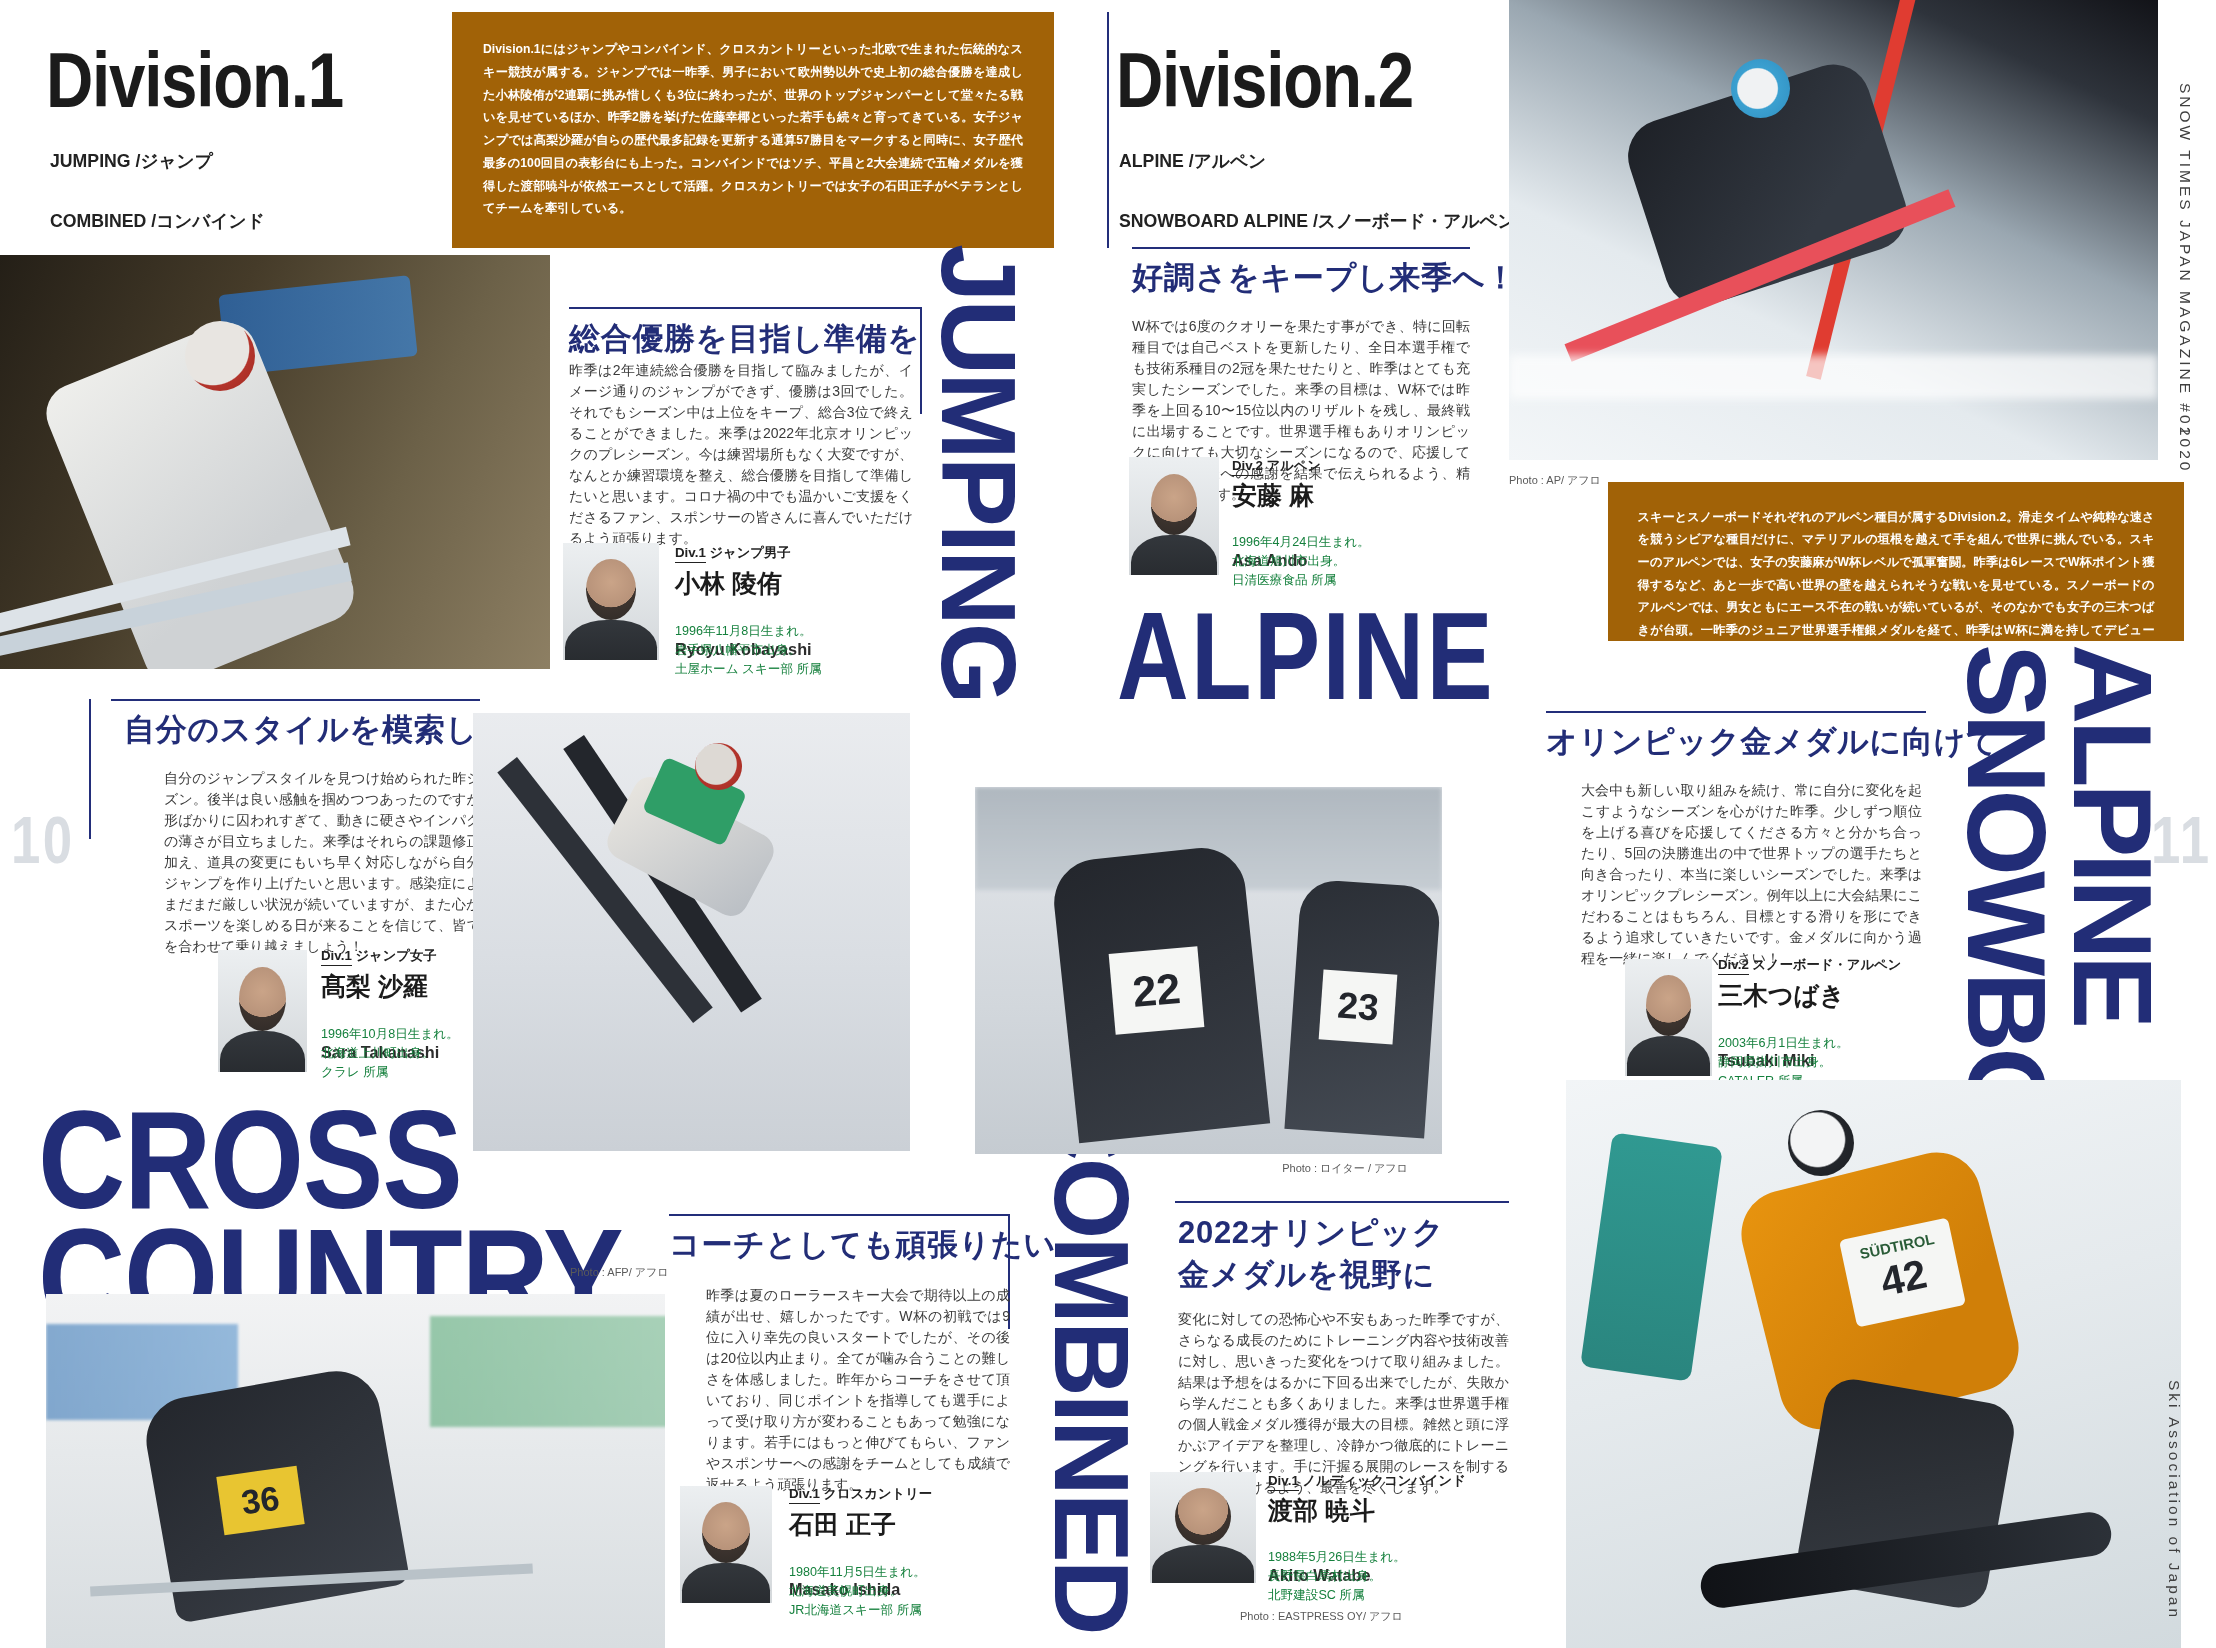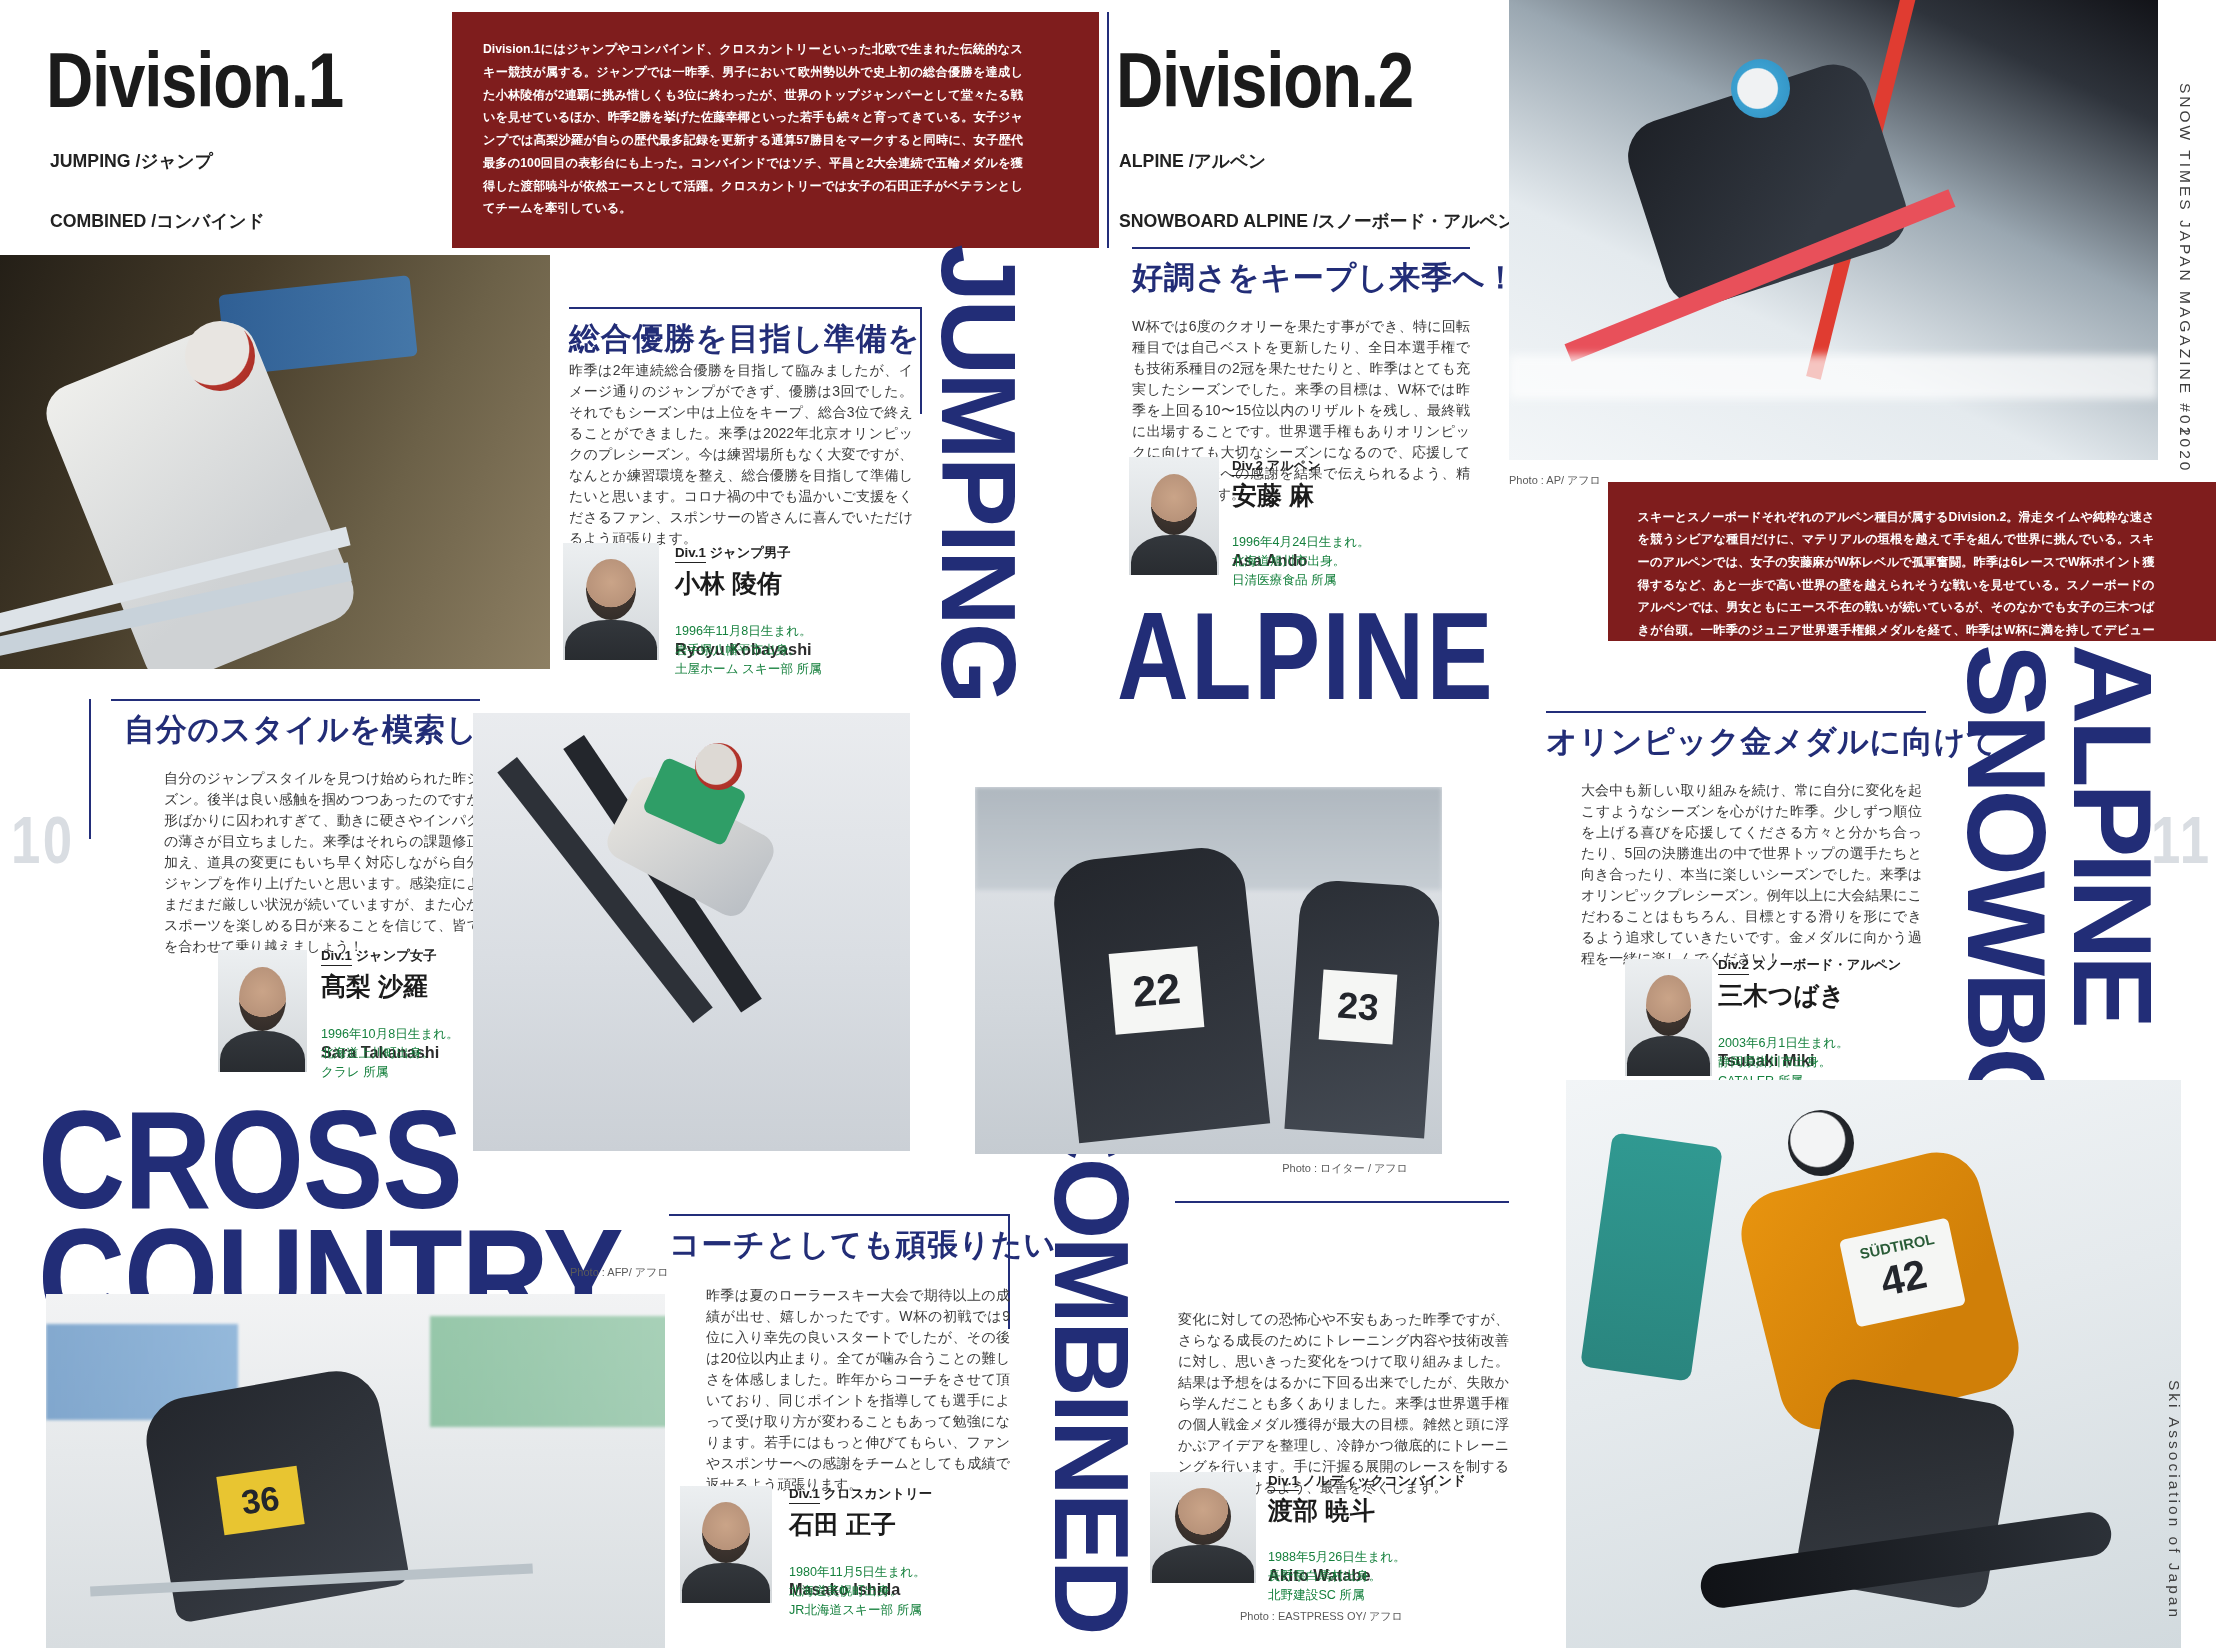--- a/index.html
+++ b/index.html
@@ -4,21 +4,21 @@
 <style>
   html,body{margin:0;padding:0;background:#9aa0a6;}
   .spread{position:relative;width:2216px;height:1648px;background:#ffffff;overflow:hidden;
           font-family:"Liberation Sans","DejaVu Sans",sans-serif;color:#1d1d1d;}
   .abs{position:absolute;}
   .sx84{transform:scaleX(.84);transform-origin:0 0;}
   .sx87{transform:scaleX(.87);transform-origin:0 0;}
   .sx80{transform:scaleX(.80);transform-origin:0 0;}
   .div-title{font-size:78px;font-weight:bold;letter-spacing:-1.5px;color:#1b1b1b;white-space:nowrap;}
   .div-list{font-size:17.7px;font-weight:bold;line-height:1.7;color:#222;white-space:pre-line;}
-  .bluebox{background:#7f1d1d;color:#ffffff;padding-left:45px;}
+  .bluebox{background:#a16207;color:#ffffff;}
   .bluebox .txt{font-size:12.2px;line-height:1.86;font-weight:600;text-align:justify;}
   .h-rule{background:#232e7a;height:2.2px;}
   .v-rule{background:#232e7a;width:2.2px;}
   .art-h{font-size:31px;font-weight:bold;color:#222d77;letter-spacing:0.7px;white-space:nowrap;}
   .art-h2{font-size:31px;font-weight:bold;color:#222d77;letter-spacing:0.7px;line-height:1.35;white-space:pre-line;}
   .art-b{font-size:14px;line-height:1.5;color:#3a3a3a;text-align:justify;}
   .plabel{font-size:13.3px;color:#222;font-weight:bold;}
   .plabel .u{border-bottom:1.5px solid #222;padding-bottom:1.5px;}
   .pname{font-size:25px;font-weight:bold;color:#1b1b1b;white-space:nowrap;}
   .pen{font-size:16.3px;font-weight:bold;color:#2c2c2c;margin-top:40px;}
@@ -195,20 +195,22 @@
   <div class="abs pdet" style="left:1718px;top:1034px;">2003年6月1日生まれ。
 静岡県掛川市出身。
 CATALER 所属</div>
 
   <div class="abs vert bigword" style="left:1942px;top:644px;height:650px;font-size:111px;letter-spacing:-4.4px;">SNOWBOARD</div>
   <div class="abs vert bigword" style="left:2048px;top:644px;height:458px;font-size:111px;letter-spacing:-4.4px;">ALPINE</div>
 
   <div class="abs pagenum sx80" style="left:2151px;top:802px;">11</div>
 
   <div class="abs h-rule" style="left:1175px;top:1201px;width:334px;"></div>
+  <div class="abs art-h2" style="left:1178px;top:1212px;">2022オリンピック
+金メダルを視野に</div>
   <div class="abs art-b" style="left:1178px;top:1309px;width:331px;">変化に対しての恐怖心や不安もあった昨季ですが、さらなる成長のためにトレーニング内容や技術改善に対し、思いきった変化をつけて取り組みました。結果は予想をはるかに下回る出来でしたが、失敗から学んだことも多くありました。来季は世界選手権の個人戦金メダル獲得が最大の目標。雑然と頭に浮かぶアイデアを整理し、冷静かつ徹底的にトレーニングを行います。手に汗握る展開のレースを制する姿を見て頂けるよう、最善を尽くします。</div>
 
   <div class="headshot" style="left:1150px;top:1472px;width:106px;height:111px;">
     <div class="hs-head"></div>
       <div class="hs-body"></div>
   </div>
   <div class="abs plabel" style="left:1268px;top:1472px;"><span class="u">Div.1</span><span> ノルディックコンバインド</span></div>
   <div class="abs pname" style="left:1268px;top:1494px;">渡部 暁斗</div>
   <div class="abs pen" style="left:1268px;top:1526px;">Akito Watabe</div>
   <div class="abs pdet" style="left:1268px;top:1548px;">1988年5月26日生まれ。

